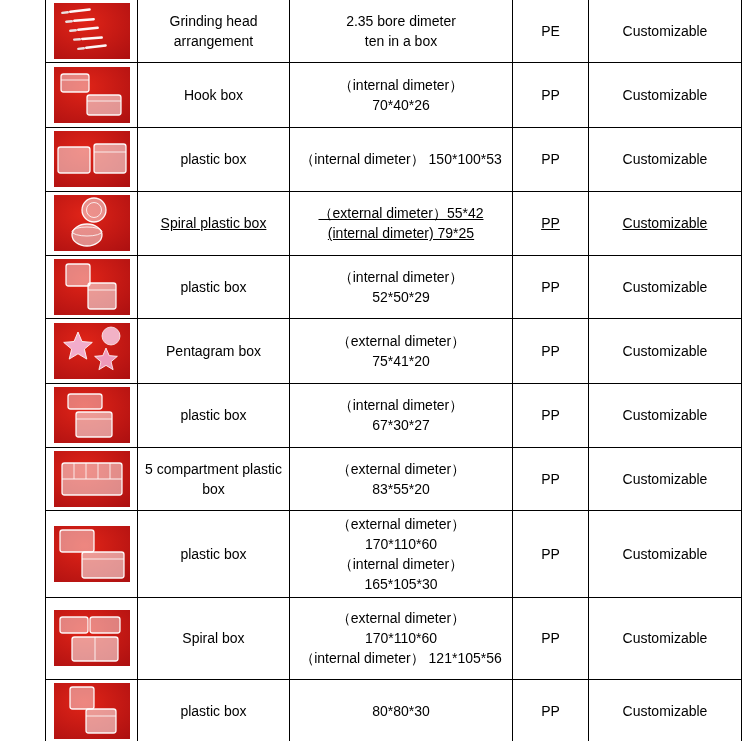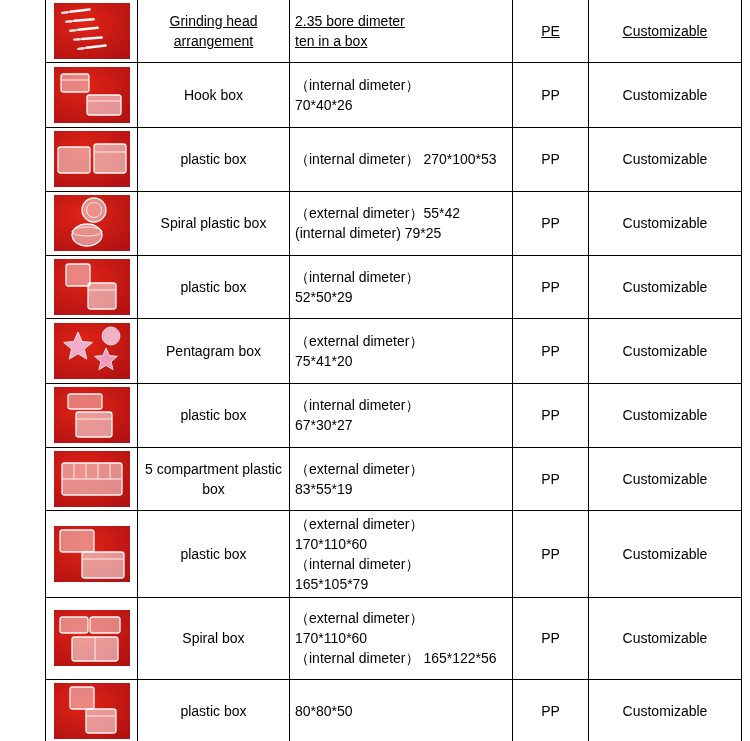--- a/index.html
+++ b/index.html
@@ -24,36 +24,36 @@
     vertical-align: middle;
     font-size: 14px;
     line-height: 20px;
     padding: 3px 5px;
     overflow: hidden;
   }
   tr:first-child td { border-top: none; }
   td.photo-cell { padding: 2px; }
   .photo { display: flex; justify-content: center; align-items: center; }
   .photo svg { display: block; }
-  .dim-line { text-align: left; }
+  .dim-line { text-align: center; }
 </style>
 </head>
 <body>
 
 <div class="table-wrap">
   <table>
     <colgroup>
       <col style="width:92px">
       <col style="width:152px">
       <col style="width:223px">
       <col style="width:76px">
       <col style="width:153px">
     </colgroup>
     <tbody id="table-body">
-        <tr style="height: 62px; text-decoration: underline;">
+        <tr style="height: 62px;">
           <td class="photo-cell">
             <div class="photo">
               <svg viewBox="0 0 76 56" width="76" height="56" xmlns="http://www.w3.org/2000/svg">
                 <defs>
                   <radialGradient id="redg0" cx="40%" cy="35%" r="95%">
                     <stop offset="0%" stop-color="#e02418"></stop>
                     <stop offset="100%" stop-color="#a80e10"></stop>
                   </radialGradient>
                 </defs>
                 <rect width="76" height="56" fill="url(#redg0)"></rect>
@@ -126,26 +126,26 @@
                 </defs>
                 <rect width="76" height="56" fill="url(#redg2)"></rect>
                 <rect x="4" y="16" width="32" height="26" rx="2.5" fill="rgba(255,255,255,0.5)" stroke="rgba(255,255,255,0.95)" stroke-width="1.3"></rect>
                 <rect x="40" y="13" width="32" height="29" rx="2.5" fill="rgba(255,255,255,0.55)" stroke="rgba(255,255,255,0.95)" stroke-width="1.3"></rect>
                 <line x1="40" y1="21" x2="72" y2="21" stroke="rgba(255,255,255,0.8)"></line>
               </svg>
             </div>
           </td>
           <td><span>plastic box</span></td>
           <td>
-            <div class="dim-line">（internal dimeter） 270*100*53</div>
-          </td>
-          <td>PP</td>
-          <td>Customizable</td>
-        </tr>
-        <tr style="height: 64px;">
+            <div class="dim-line">（internal dimeter） 150*100*53</div>
+          </td>
+          <td>PP</td>
+          <td>Customizable</td>
+        </tr>
+        <tr style="height: 64px; text-decoration: underline;">
           <td class="photo-cell">
             <div class="photo">
               <svg viewBox="0 0 76 56" width="76" height="56" xmlns="http://www.w3.org/2000/svg">
                 <defs>
                   <radialGradient id="redg3" cx="40%" cy="35%" r="95%">
                     <stop offset="0%" stop-color="#e02418"></stop>
                     <stop offset="100%" stop-color="#a80e10"></stop>
                   </radialGradient>
                 </defs>
                 <rect width="76" height="56" fill="url(#redg3)"></rect>
@@ -255,21 +255,21 @@
                 <line x1="20" y1="12" x2="20" y2="28" stroke="rgba(255,255,255,0.8)"></line>
                 <line x1="32" y1="12" x2="32" y2="28" stroke="rgba(255,255,255,0.8)"></line>
                 <line x1="44" y1="12" x2="44" y2="28" stroke="rgba(255,255,255,0.8)"></line>
                 <line x1="56" y1="12" x2="56" y2="28" stroke="rgba(255,255,255,0.8)"></line>
               </svg>
             </div>
           </td>
           <td><span>5 compartment plastic box</span></td>
           <td>
             <div class="dim-line">（external dimeter）</div>
-            <div class="dim-line">83*55*19</div>
+            <div class="dim-line">83*55*20</div>
           </td>
           <td>PP</td>
           <td>Customizable</td>
         </tr>
         <tr style="height: 84px;">
           <td class="photo-cell">
             <div class="photo">
               <svg viewBox="0 0 76 56" width="76" height="56" xmlns="http://www.w3.org/2000/svg">
                 <defs>
                   <radialGradient id="redg8" cx="40%" cy="35%" r="95%">
@@ -282,21 +282,21 @@
                 <rect x="28" y="26" width="42" height="26" rx="2.5" fill="rgba(255,255,255,0.55)" stroke="rgba(255,255,255,0.95)" stroke-width="1.3"></rect>
                 <line x1="28" y1="33" x2="70" y2="33" stroke="rgba(255,255,255,0.8)"></line>
               </svg>
             </div>
           </td>
           <td><span>plastic box</span></td>
           <td>
             <div class="dim-line">（external dimeter）</div>
             <div class="dim-line">170*110*60</div>
             <div class="dim-line">（internal dimeter）</div>
-            <div class="dim-line">165*105*79</div>
+            <div class="dim-line">165*105*30</div>
           </td>
           <td>PP</td>
           <td>Customizable</td>
         </tr>
         <tr style="height: 82px;">
           <td class="photo-cell">
             <div class="photo">
               <svg viewBox="0 0 76 56" width="76" height="56" xmlns="http://www.w3.org/2000/svg">
                 <defs>
                   <radialGradient id="redg9" cx="40%" cy="35%" r="95%">
@@ -309,21 +309,21 @@
                 <rect x="36" y="7" width="30" height="16" rx="2.5" fill="rgba(255,255,255,0.45)" stroke="rgba(255,255,255,0.95)" stroke-width="1.3"></rect>
                 <rect x="18" y="27" width="46" height="24" rx="2.5" fill="rgba(255,255,255,0.55)" stroke="rgba(255,255,255,0.95)" stroke-width="1.3"></rect>
                 <line x1="41" y1="27" x2="41" y2="51" stroke="rgba(255,255,255,0.85)"></line>
               </svg>
             </div>
           </td>
           <td><span>Spiral box</span></td>
           <td>
             <div class="dim-line">（external dimeter）</div>
             <div class="dim-line">170*110*60</div>
-            <div class="dim-line">（internal dimeter） 165*122*56</div>
+            <div class="dim-line">（internal dimeter） 121*105*56</div>
           </td>
           <td>PP</td>
           <td>Customizable</td>
         </tr>
         <tr style="height: 64px;">
           <td class="photo-cell">
             <div class="photo">
               <svg viewBox="0 0 76 56" width="76" height="56" xmlns="http://www.w3.org/2000/svg">
                 <defs>
                   <radialGradient id="redg10" cx="40%" cy="35%" r="95%">
@@ -333,20 +333,20 @@
                 </defs>
                 <rect width="76" height="56" fill="url(#redg10)"></rect>
                 <rect x="16" y="4" width="24" height="22" rx="2.5" fill="rgba(255,255,255,0.45)" stroke="rgba(255,255,255,0.95)" stroke-width="1.3"></rect>
                 <rect x="32" y="26" width="30" height="24" rx="2.5" fill="rgba(255,255,255,0.55)" stroke="rgba(255,255,255,0.95)" stroke-width="1.3"></rect>
                 <line x1="32" y1="33" x2="62" y2="33" stroke="rgba(255,255,255,0.8)"></line>
               </svg>
             </div>
           </td>
           <td><span>plastic box</span></td>
           <td>
-            <div class="dim-line">80*80*50</div>
+            <div class="dim-line">80*80*30</div>
           </td>
           <td>PP</td>
           <td>Customizable</td>
         </tr>
       </tbody>
   </table>
 </div>
 
 </body></html>

